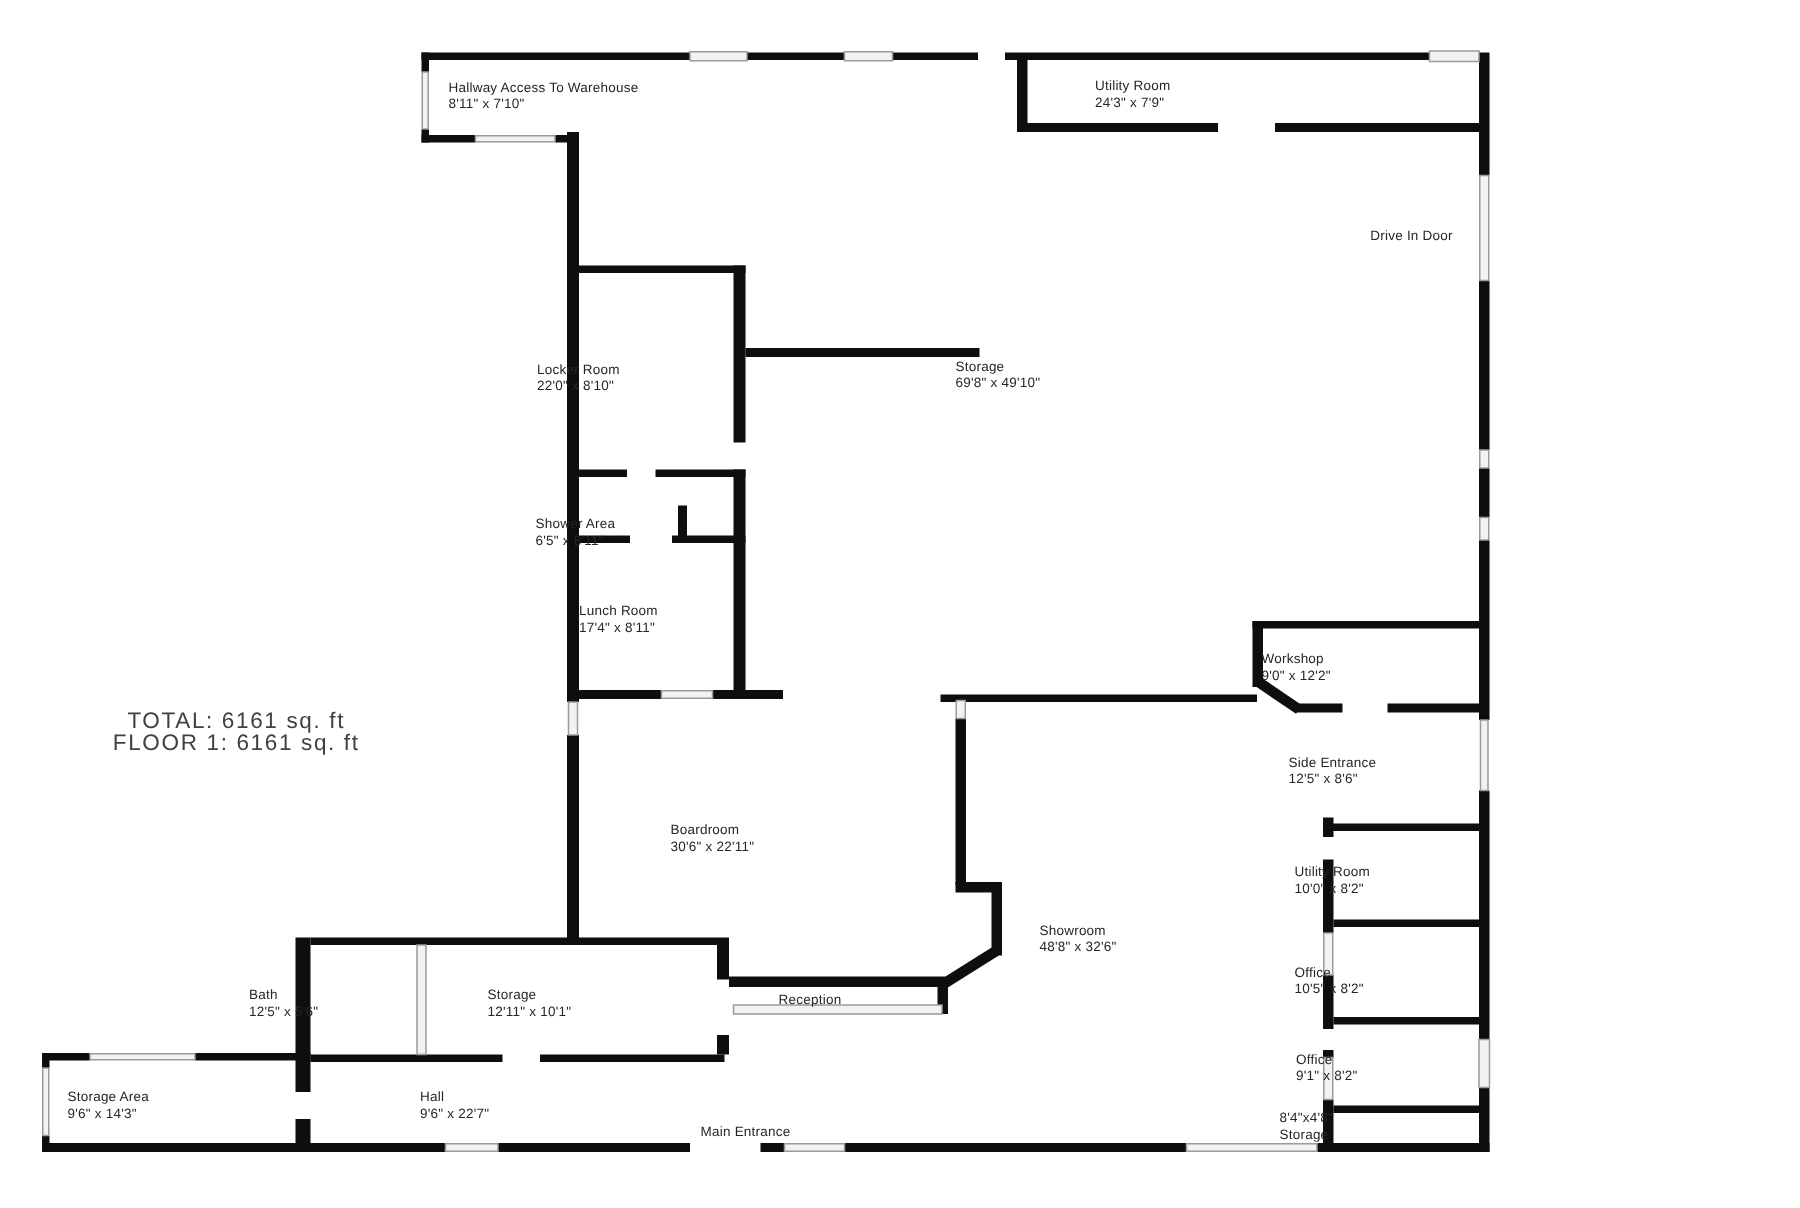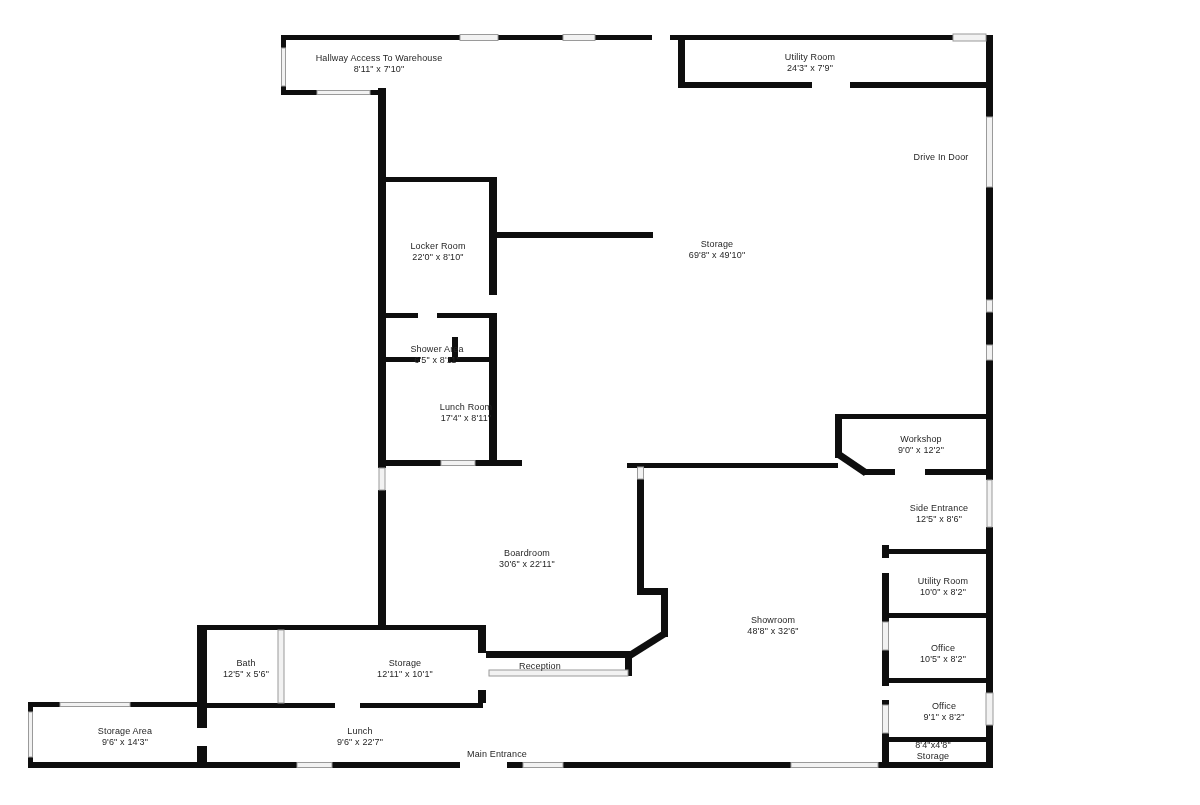--- a/index.html
+++ b/index.html
@@ -7,21 +7,20 @@
     position:relative;
     width:1200px;height:805px;
     background:#ffffff;
     font-family:"Liberation Sans", sans-serif;
     overflow:hidden;
   }
   #walls-svg{position:absolute;left:0;top:0;}
   .room-lbl{
     position:absolute;
     width:160px;
-    text-align:center;
     color:#262626;
     font-size:9px;
     line-height:11px;
     letter-spacing:.15px;
     white-space:nowrap;
   }
   .room-lbl span{display:block;}
   .one-line{
     position:absolute;
     width:160px;
@@ -232,26 +231,30 @@
   </div>
   <div class="room-lbl" style="left:864px;top:701px;">
     <span>Office</span>
     <span>9'1" x 8'2"</span>
   </div>
   <div class="room-lbl" style="left:45px;top:726px;">
     <span>Storage Area</span>
     <span>9'6" x 14'3"</span>
   </div>
   <div class="room-lbl" style="left:280px;top:726px;">
-    <span>Lunch</span>
+    <span>Hall</span>
     <span>9'6" x 22'7"</span>
   </div>
   <div class="room-lbl" style="left:853px;top:740px;">
     <span>8'4"x4'8"</span>
     <span>Storage</span>
   </div>
 
   <div class="one-line" style="left:861px;top:152px;">Drive In Door</div>
   <div class="one-line" style="left:460px;top:661px;">Reception</div>
   <div class="one-line" style="left:417px;top:749px;">Main Entrance</div>
 
+  <div id="area-summary">
+    <span>TOTAL: 6161 sq. ft</span>
+    <span>FLOOR 1: 6161 sq. ft</span>
+  </div>
 
 </div>
 
 </body></html>

